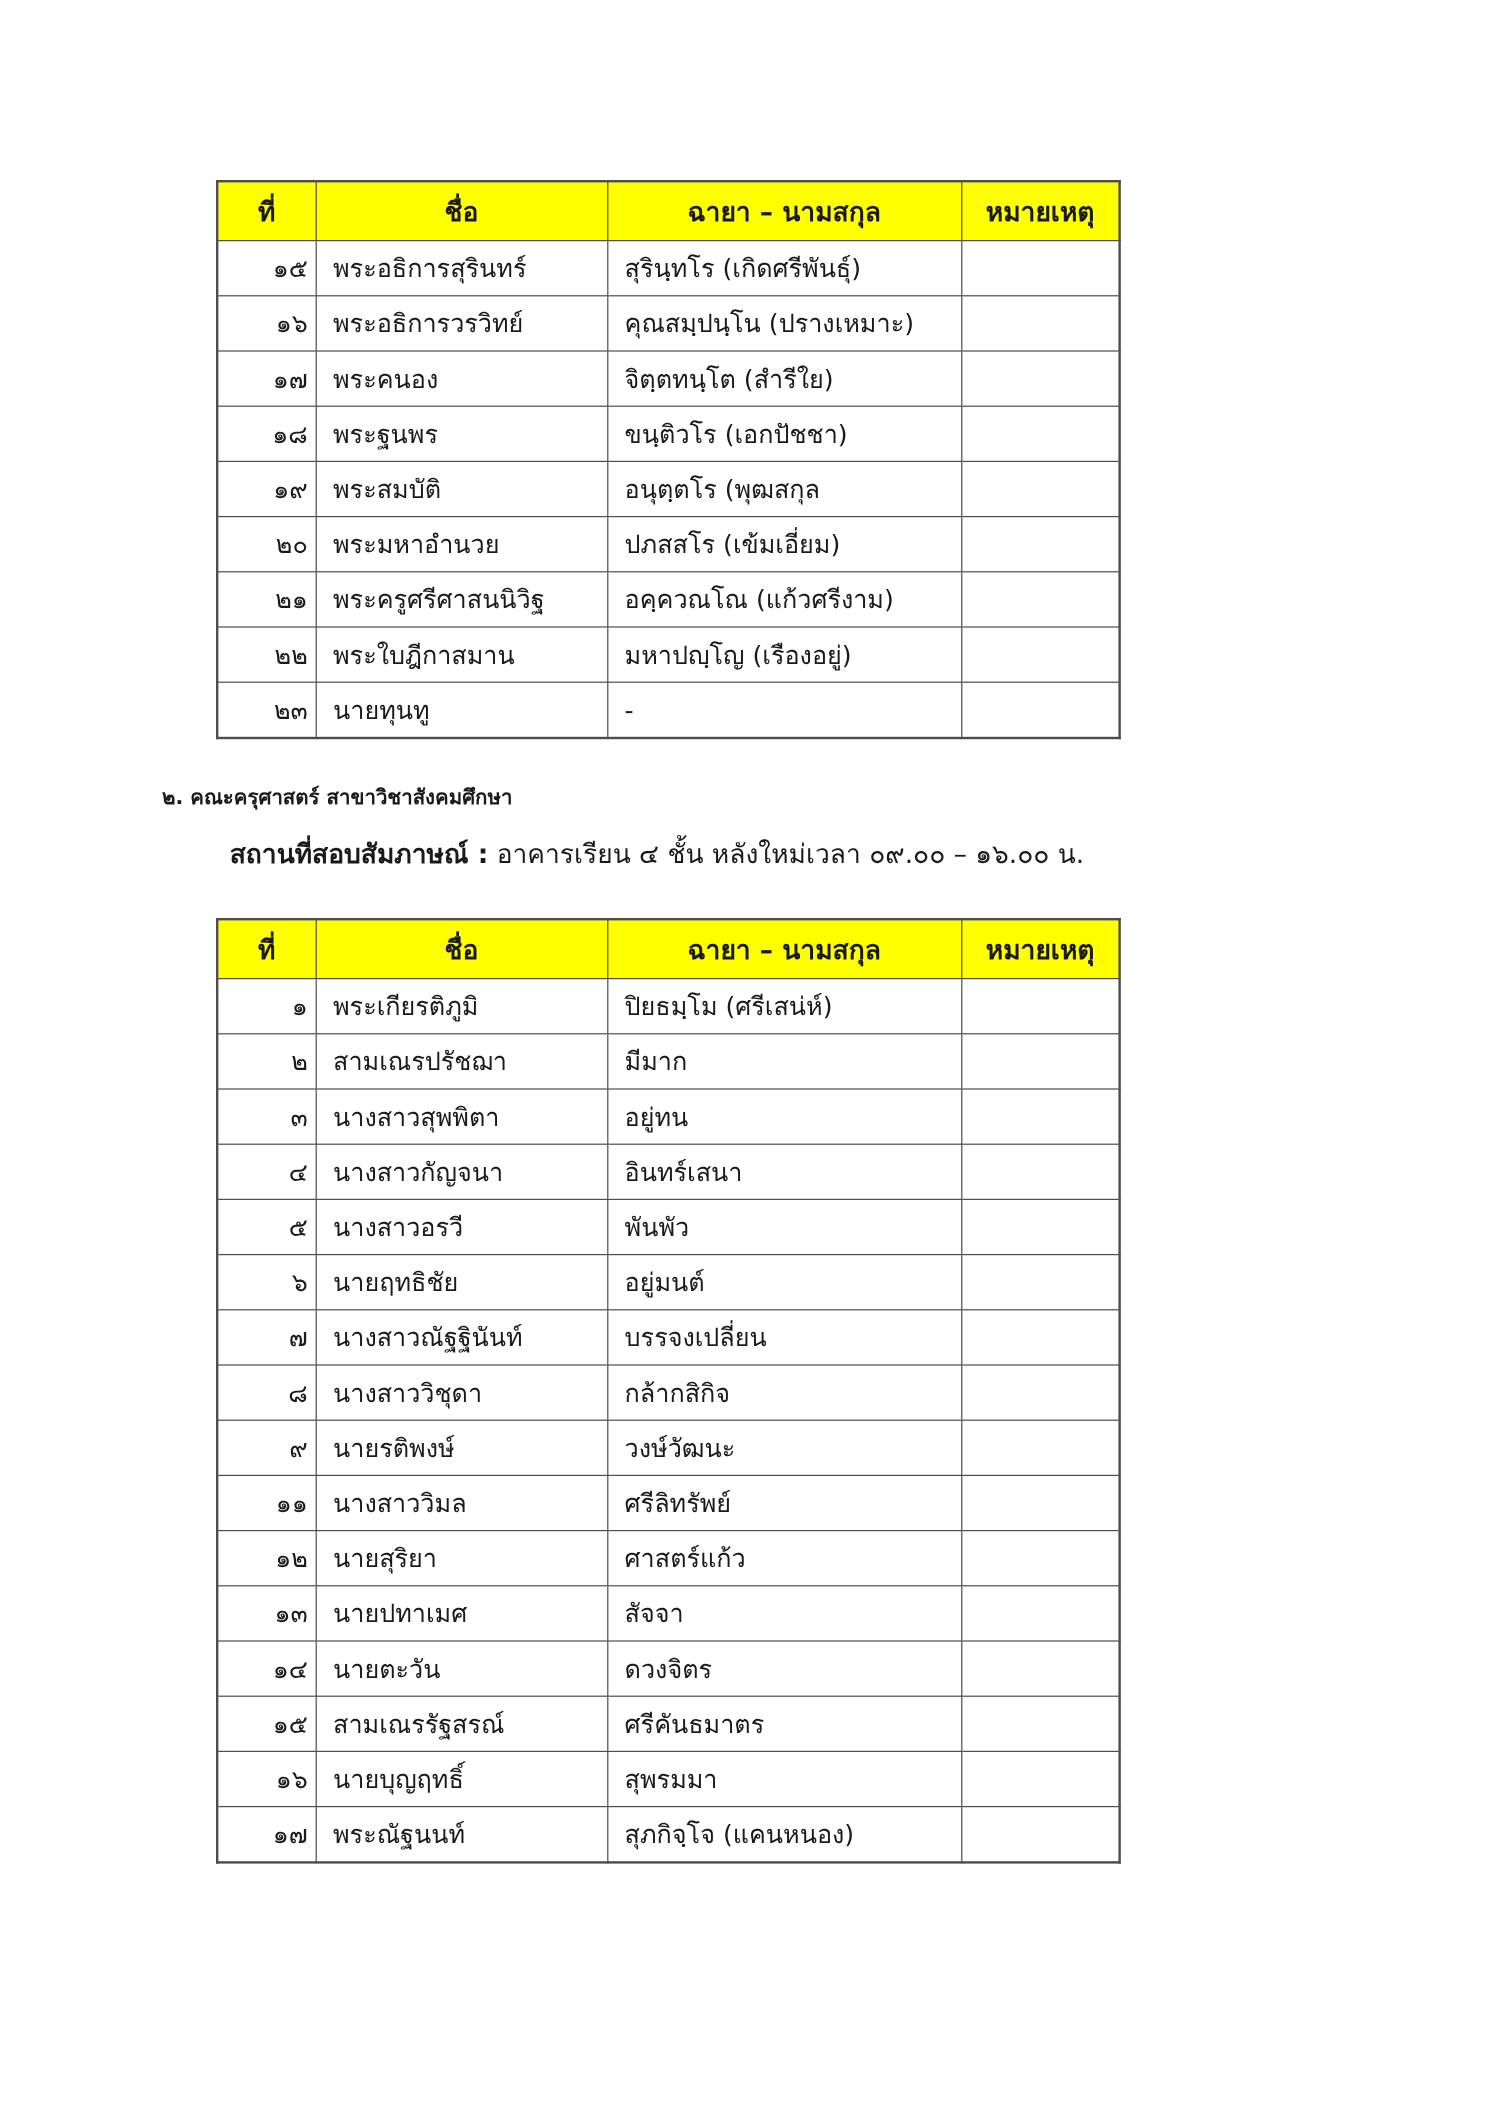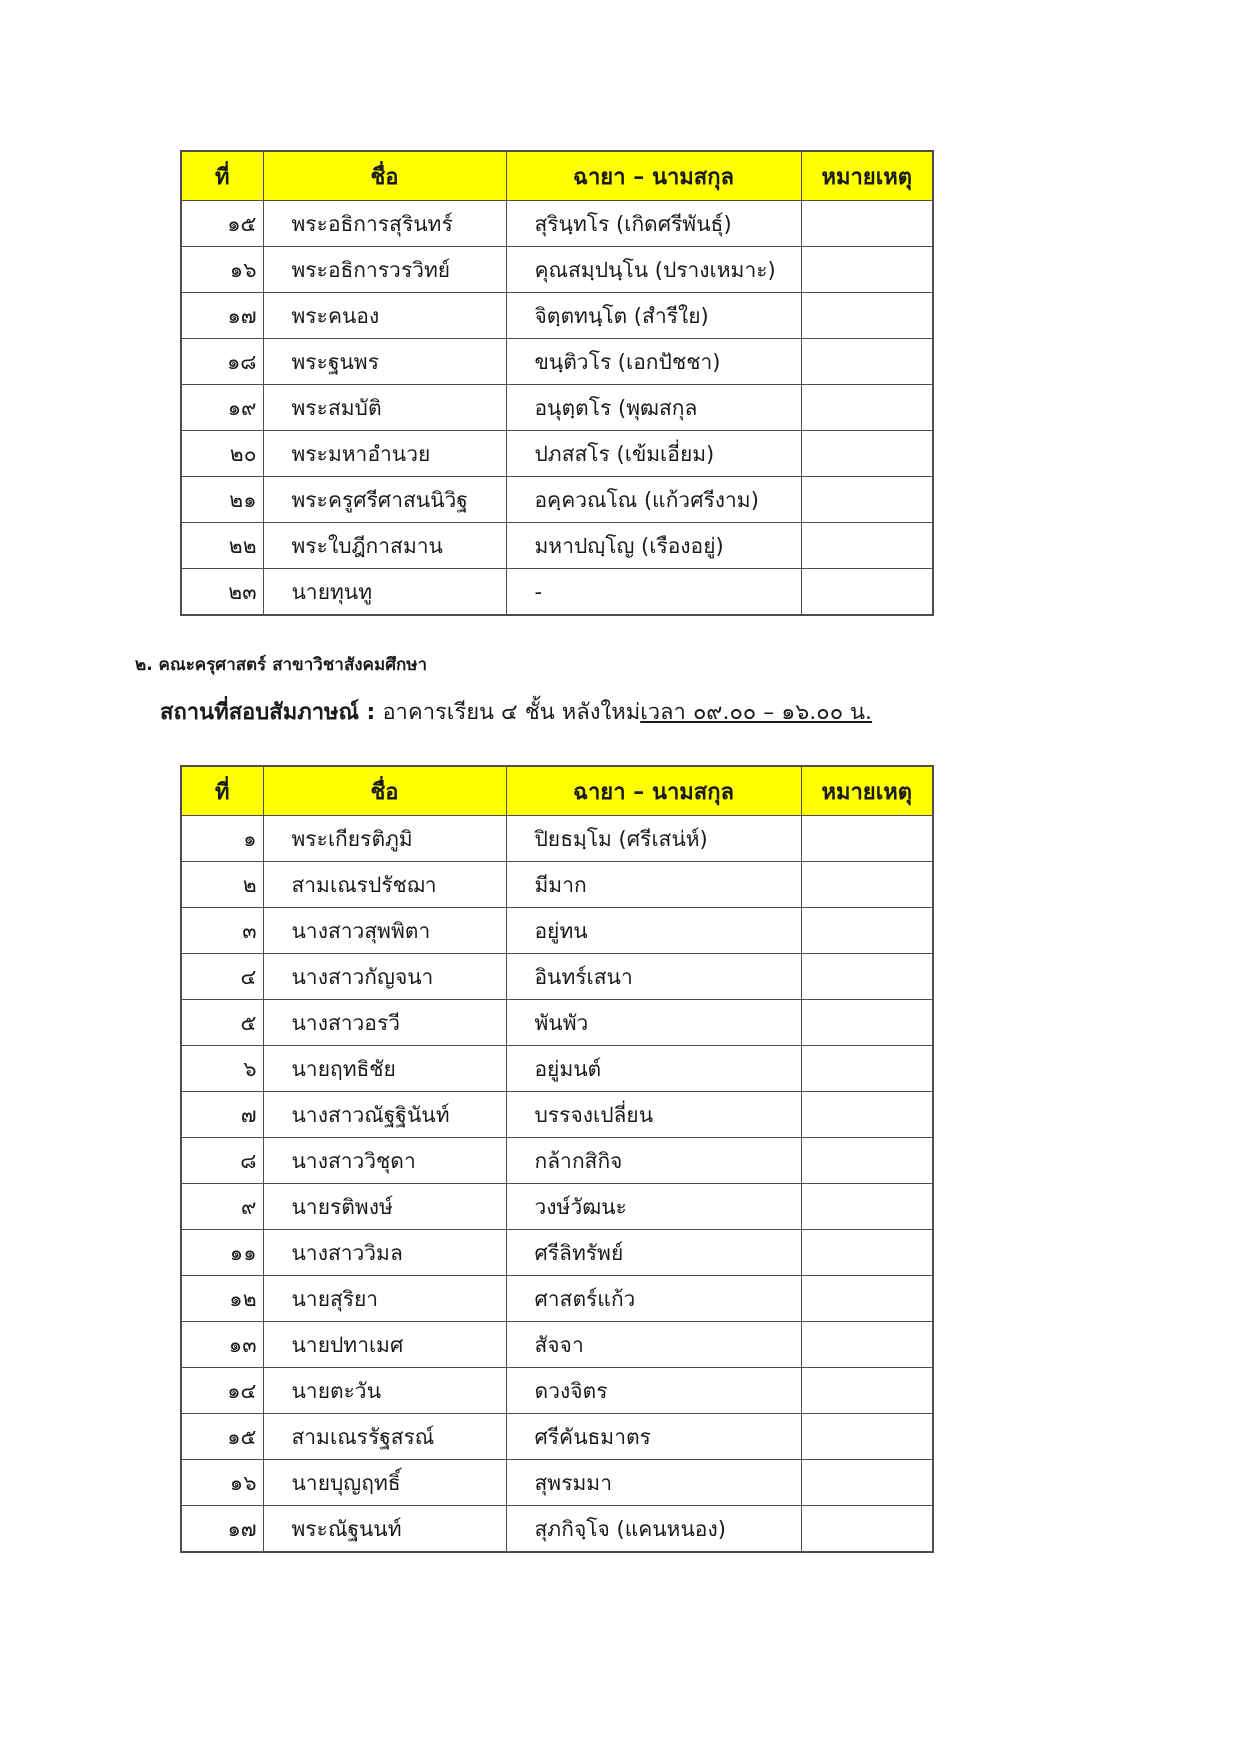--- a/index.html
+++ b/index.html
@@ -43,43 +43,43 @@
     border: 1px solid #4d4d4d;
     height: 45px;
     font-size: 21px;
     vertical-align: middle;
     padding: 0 6px;
     overflow: hidden;
     white-space: nowrap;
   }
   table.roster td.cell-no { text-align: right; }
   table.roster td.cell-name,
-  table.roster td.cell-surname { text-align: left; padding-left: 28px; }
+  table.roster td.cell-surname { text-align: left; padding-left: 14px; }
   .section-heading {
     position: absolute;
     left: 135px;
     top: 650px;
     font-size: 17px;
     font-weight: bold;
     white-space: nowrap;
   }
   .section-subline {
     position: absolute;
     left: 160px;
     top: 694px;
     width: 775px;
     display: flex;
-    justify-content: flex-start;
+    justify-content: center;
     align-items: baseline;
     font-size: 22px;
     white-space: nowrap;
   }
   .section-subline .loc-label { font-weight: bold; }
   .section-subline .loc-value { font-weight: normal; }
-  .section-subline .time-text { font-weight: normal; text-decoration: underline; }
+  .section-subline .time-text { font-weight: normal; }
 </style>
 </head>
 <body>
 
 <div class="page">
 
   <table class="roster" id="table1">
     <colgroup>
       <col class="c-no">
         <col class="c-name">

